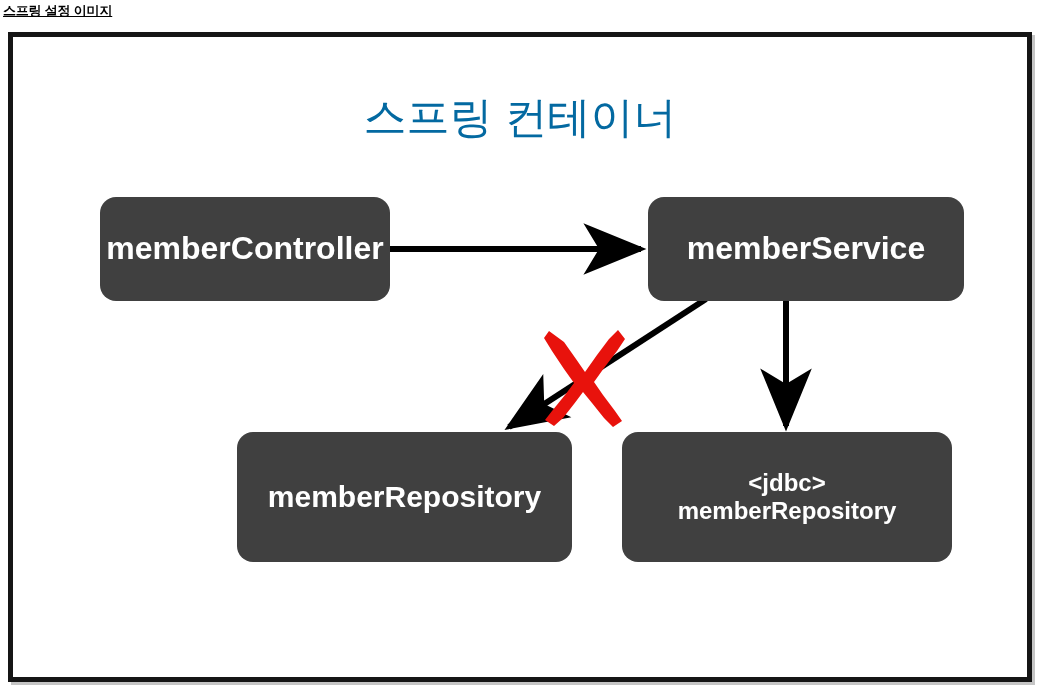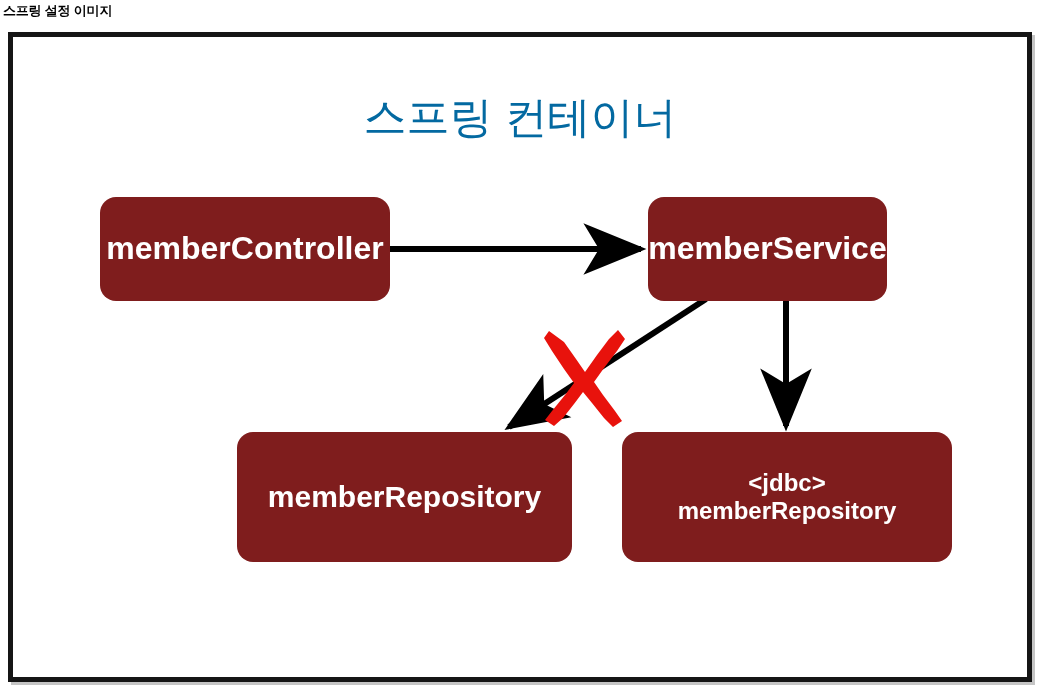--- a/index.html
+++ b/index.html
@@ -6,20 +6,21 @@
   body{
     width:1043px;height:689px;
     background:#ffffff;
     font-family:"Liberation Sans","DejaVu Sans",sans-serif;
     overflow:hidden;
     position:relative;
   }
   #page-header{
     position:absolute;left:3px;top:0px;
     font-size:13px;font-weight:bold;color:#000;
+    text-decoration:underline;
     letter-spacing:-0.2px;
     white-space:nowrap;
     line-height:22px;
   }
   #frame{
     position:absolute;left:8px;top:32px;
     width:1024px;height:650px;
     box-sizing:border-box;
     border:5px solid #151515;
     background:#ffffff;
@@ -28,34 +29,34 @@
   #diagram-title{
     position:absolute;left:0;right:0;top:52px;
     text-align:center;
     font-size:43px;
     font-weight:400;
     color:#0369a1;
     letter-spacing:0px;
   }
   .node{
     position:absolute;
-    background:#7f1d1d;
+    background:#404040;
     border-radius:16px;
     color:#ffffff;
     font-weight:bold;
     display:flex;
     align-items:center;
     justify-content:center;
     text-align:center;
     line-height:1.18;
     box-sizing:border-box;
     z-index:3;
   }
   #node-controller{left:100px;top:197px;width:290px;height:104px;font-size:32px;}
-  #node-service{left:648px;top:197px;width:239px;height:104px;font-size:32px;}
+  #node-service{left:648px;top:197px;width:316px;height:104px;font-size:32px;}
   #node-memory{left:237px;top:432px;width:335px;height:130px;font-size:30px;}
   #node-jdbc{left:622px;top:432px;width:330px;height:130px;font-size:24px;}
   .node-line{display:block;}
   #edges{
     position:absolute;left:0;top:0;width:1043px;height:689px;
     z-index:2;pointer-events:none;
   }
   #x-mark{
     position:absolute;left:538px;top:325px;width:96px;height:104px;
     z-index:5;pointer-events:none;

